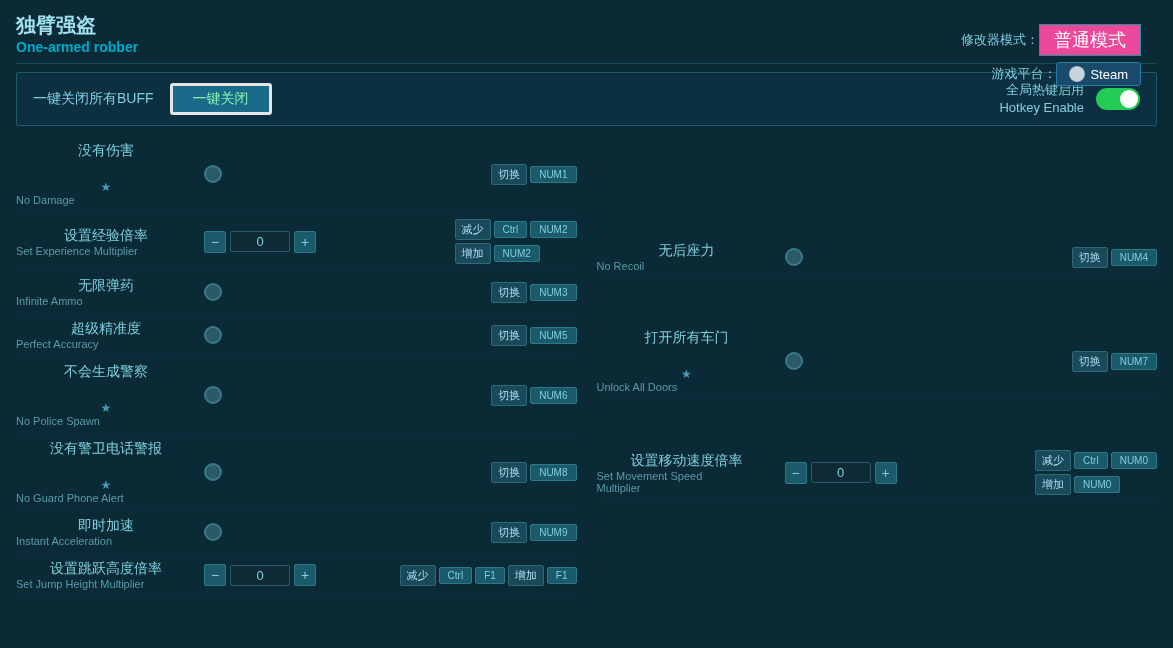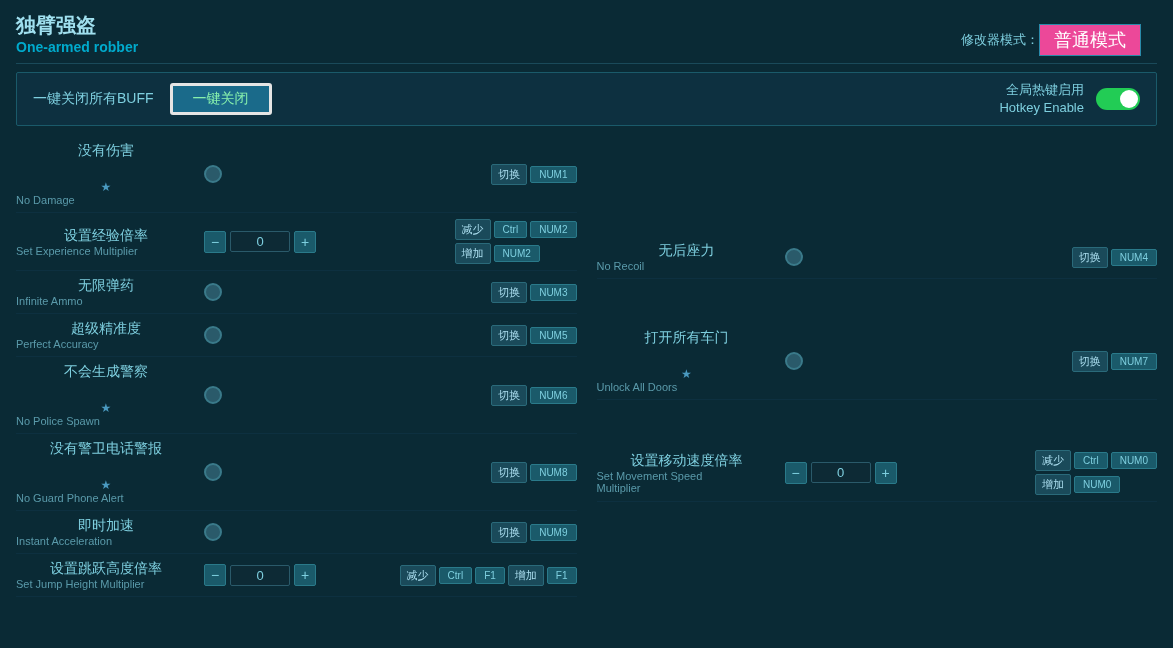--- a/index.html
+++ b/index.html
@@ -241,20 +241,27 @@
 
 <div class="container">
 
   <div class="header" style="position:relative;">
     <div class="title-cn">独臂强盗</div>
     <div class="title-en">One-armed robber</div>
     <div class="top-right">
       <div class="mode-row">
         <span class="label-text">修改器模式：</span>
         <button class="mode-btn">普通模式</button>
+      </div>
+      <div class="platform-row">
+        <span class="label-text">游戏平台：</span>
+        <button class="platform-btn">
+          <span class="steam-icon"></span>
+          <span>Steam</span>
+        </button>
       </div>
     </div>
   </div>
 
   <div class="global-bar">
     <div class="one-key-close">
       <span class="one-key-label">一键关闭所有BUFF</span>
       <button class="close-btn">一键关闭</button>
     </div>
     <div class="hotkey-section">

